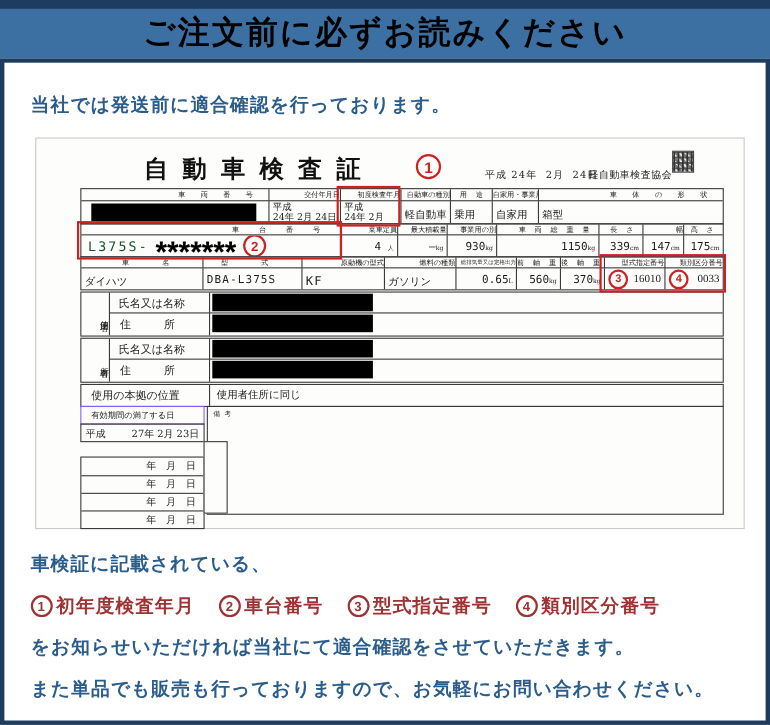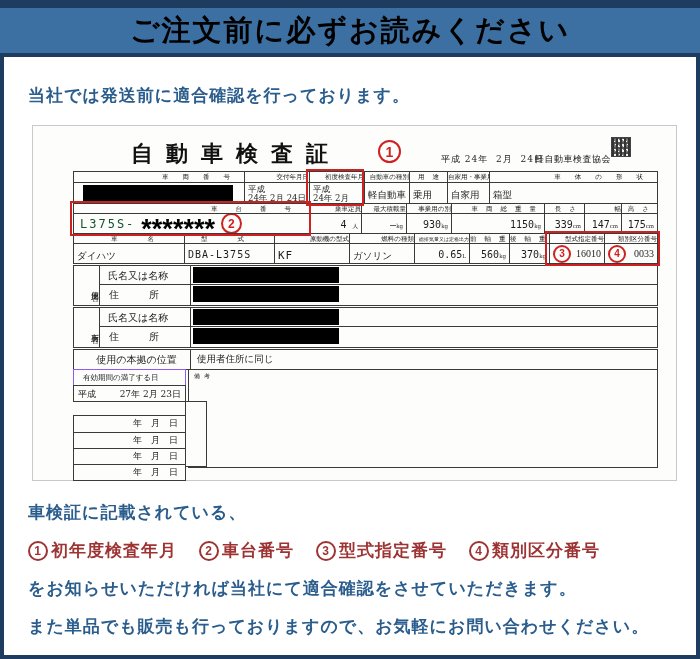--- a/index.html
+++ b/index.html
@@ -53,21 +53,21 @@
   .idcell .n{font-family:Liberation Serif, serif;font-size:10px;text-align:right;}
 
   .grp{position:absolute;left:0;width:585px;height:41px;display:grid;grid-template-columns:26px 91px 1fr;grid-template-rows:19px 1fr;border:1px solid #3a3a3a;box-sizing:border-box;}
   .grp .side{grid-row:1/3;border-right:1px solid #3a3a3a;writing-mode:vertical-rl;font-size:8px;text-align:center;letter-spacing:1px;padding-top:2px;}
   .grp .lbl{border-right:1px solid #3a3a3a;font-size:10px;padding:3px 0 0 8px;box-sizing:border-box;}
   .grp .rb{border-bottom:1px solid #3a3a3a;}
   .grp .val{padding:1px 0 0 2px;}
   .ls3em{letter-spacing:3em;text-align:center;}
 
   .rowE{position:absolute;left:0;top:178px;width:585px;height:21px;display:grid;grid-template-columns:117px 1fr;border:1px solid #3a3a3a;box-sizing:border-box;}
-  .rowE .lbl{border-right:1px solid #3a3a3a;font-size:10px;padding:3px 0 0 9px;text-align:center;}
+  .rowE .lbl{border-right:1px solid #3a3a3a;font-size:10px;padding:3px 0 0 9px;}
   .rowE .val{font-size:9.5px;padding:3px 0 0 6px;}
 
   .rowF{position:absolute;left:0;top:198px;width:113px;height:17px;border:1px solid #8b5cf6;box-sizing:border-box;font-size:7.5px;padding:3px 0 0 9px;}
   .biko{position:absolute;left:115px;top:198px;width:470px;height:99px;border:1px solid #3a3a3a;box-sizing:border-box;font-size:6px;padding:2px 0 0 5px;letter-spacing:4px;}
   .rowG{position:absolute;left:0;top:214px;width:113px;height:17px;border:1px solid #3a3a3a;box-sizing:border-box;display:flex;justify-content:space-between;font-size:9px;padding:2px 4px 0 4px;}
   .ymdbox{position:absolute;left:0;top:244px;width:113px;height:66px;border:1px solid #3a3a3a;box-sizing:border-box;}
   .ymdrow{height:16px;border-top:1px solid #3a3a3a;font-size:9px;text-align:right;padding:1px 7px 0 0;box-sizing:border-box;}
   .ymdrow:first-child{border-top:none;}
   .strip{position:absolute;left:112px;top:230px;width:22px;height:66px;border:1px solid #3a3a3a;box-sizing:border-box;background:#fdfdfc;}
 

